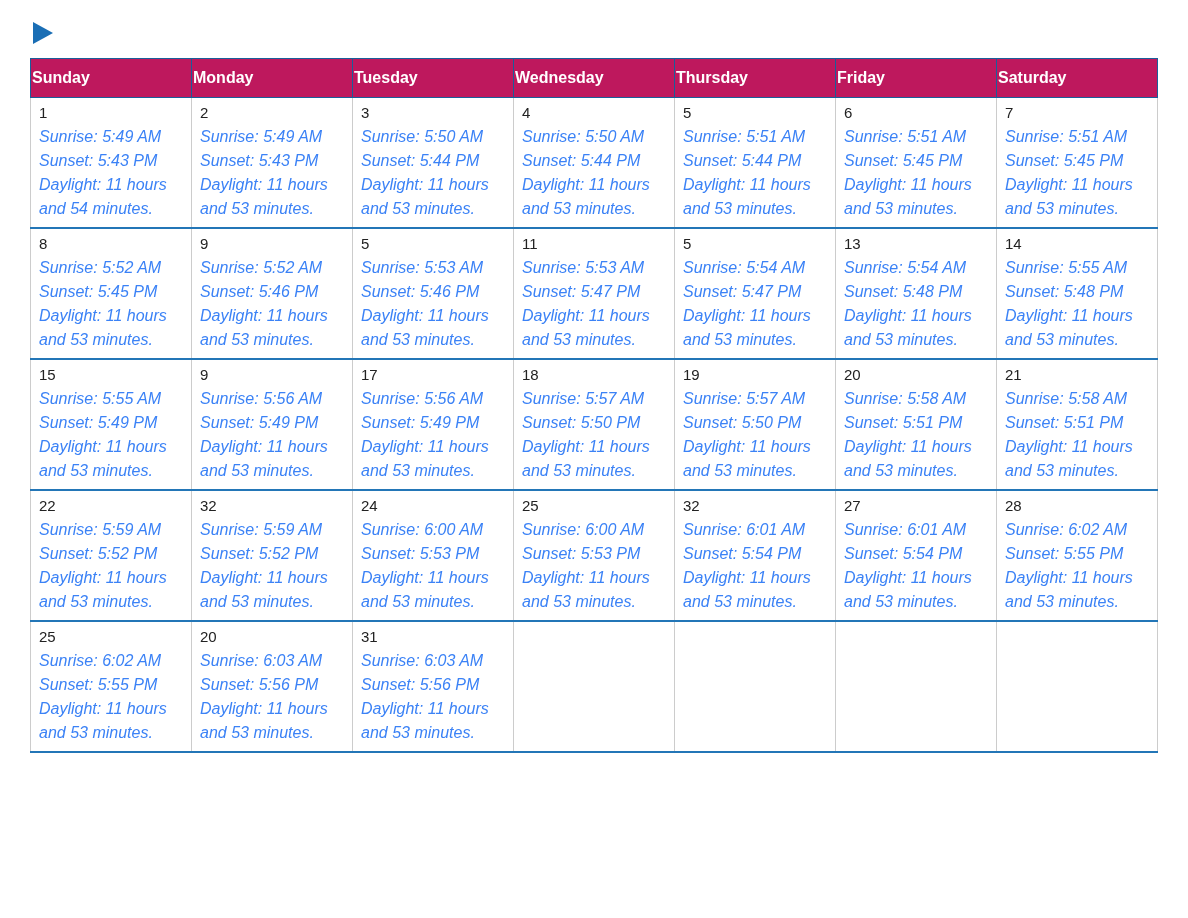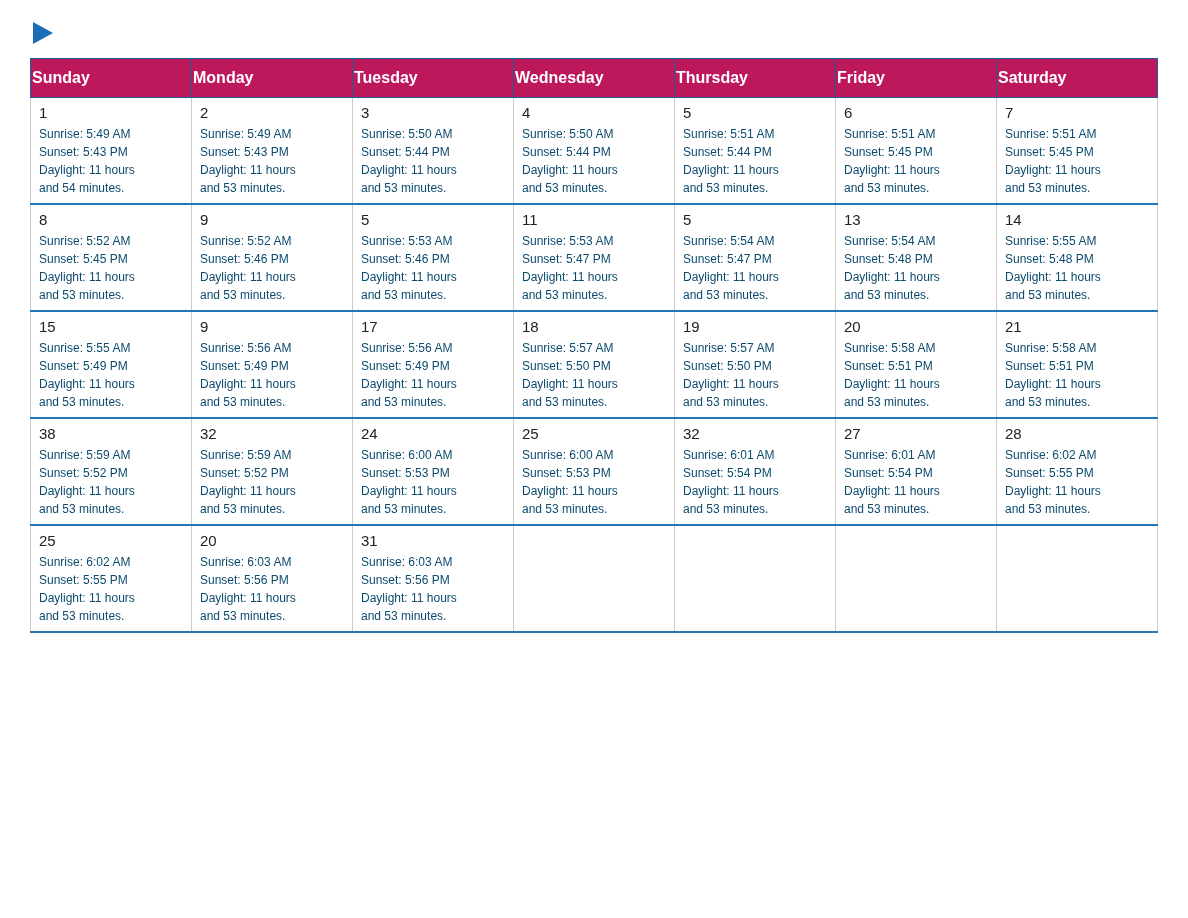--- a/index.html
+++ b/index.html
@@ -79,23 +79,24 @@
     tbody tr {
       border-bottom: 2px solid #2376b7;
     }
     .day-number {
       font-size: 15px;
       font-weight: normal;
       margin-bottom: 4px;
       display: block;
     }
     .day-info {
-      font-size: 12px;
+      font-size: 16px;
       line-height: 1.5;
-      color: #0c4a6e;
+      color: #3b82f6;
+      font-style: italic;
     }
     tbody tr td:first-child .day-number,
     tbody tr td:last-child .day-number {
       
     }
   </style>
 </head>
 <body>
 
 <div class="header">
@@ -321,21 +322,21 @@
         <div class="day-info">
           Sunrise: 5:58 AM<br>
           Sunset: 5:51 PM<br>
           Daylight: 11 hours<br>
           and 53 minutes.
         </div>
       </td>
       </tr>
       <tr>
         <td>
-        <span class="day-number">38</span>
+        <span class="day-number">22</span>
         <div class="day-info">
           Sunrise: 5:59 AM<br>
           Sunset: 5:52 PM<br>
           Daylight: 11 hours<br>
           and 53 minutes.
         </div>
       </td>
         <td>
         <span class="day-number">32</span>
         <div class="day-info">

